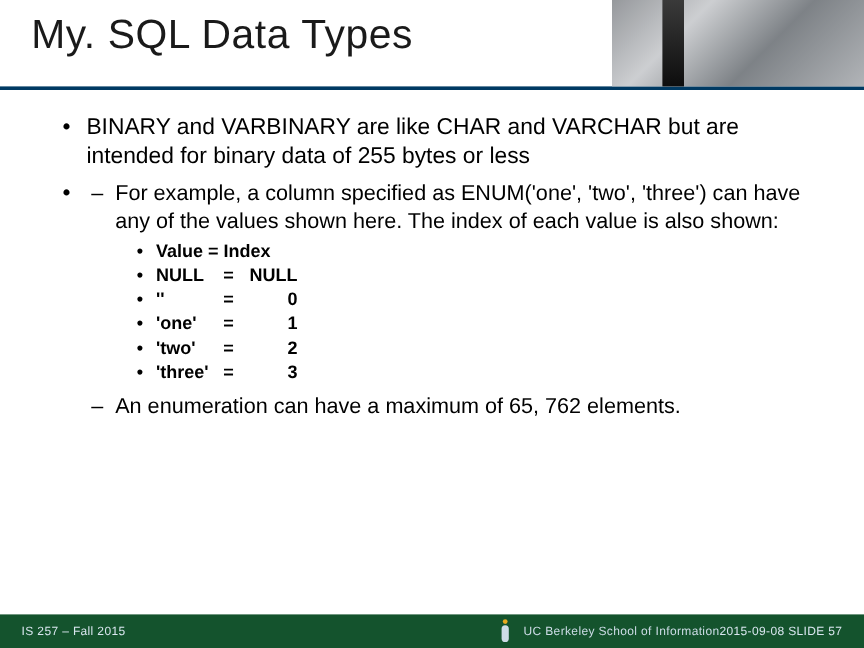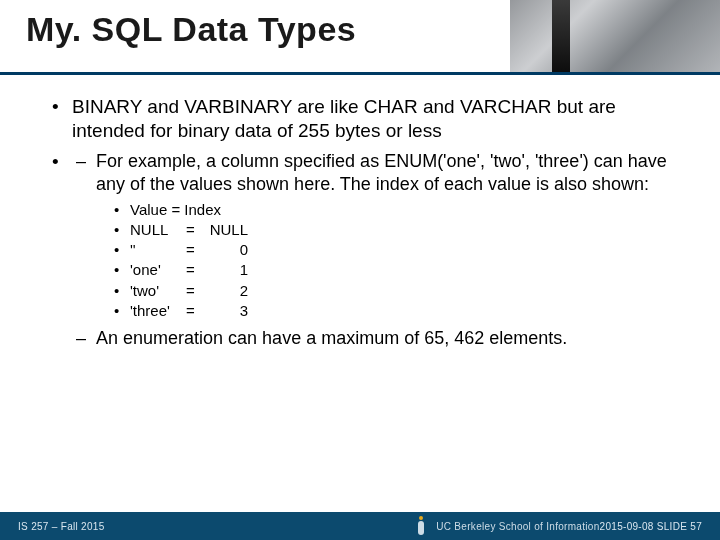--- a/index.html
+++ b/index.html
@@ -1,35 +1,35 @@
 <!DOCTYPE html>
 <html><head>
 <meta charset="utf-8">
 <style>
   html,body{margin:0;padding:0;width:720px;height:540px;font-family:Arial,Helvetica,sans-serif;background:#fff;color:#000;overflow:hidden}
   .slide{position:relative;width:720px;height:540px}
   .title-bar{position:relative;height:72px;border-bottom:3px solid #003a63}
   .title-bar .bg-photo{position:absolute;right:0;top:0;width:210px;height:72px;background:linear-gradient(135deg,#8a8d91 0%,#c7c9cc 30%,#6f7479 60%,#a9acb0 100%);opacity:.9}
   .title-bar .pillar{position:absolute;right:150px;top:0;width:18px;height:72px;background:linear-gradient(180deg,#3a3a3a,#0d0d0d)}
-  .title-bar h1{position:relative;margin:0;padding:10px 0 0 26px;font-size:34px;font-weight:700;color:#1a1a1a;letter-spacing:.5px}
+  .title-bar h1{position:relative;margin:0;padding:10px 0 0 26px;font-size:34px;font-weight:400;color:#1a1a1a;letter-spacing:.5px}
   .body{padding:20px 30px 0 46px;font-size:19px;line-height:1.28}
   ul.top{list-style:none;margin:0;padding:0}
   ul.top>li{position:relative;padding-left:26px;margin-bottom:6px}
   ul.top>li::before{content:"•";position:absolute;left:6px;top:0;font-size:19px}
   ul.sub1{list-style:none;margin:4px 0 0 0;padding:0}
   ul.sub1>li{position:relative;padding-left:24px;margin-bottom:2px;font-size:18px}
   ul.sub1>li::before{content:"–";position:absolute;left:4px;top:0}
-  ul.sub2{list-style:none;margin:4px 0 6px 0;padding:0 0 0 18px;font-size:15px;font-weight:normal;line-height:1.35}
+  ul.sub2{list-style:none;margin:4px 0 6px 0;padding:0 0 0 18px;font-size:15px;font-weight:bold;line-height:1.35}
   ul.sub2>li{position:relative;padding-left:16px}
   ul.sub2>li::before{content:"•";position:absolute;left:0;top:0;font-size:15px}
   .vi-row{display:flex}
   .vi-v{width:56px}
   .vi-eq{width:22px}
   .vi-i{width:40px;text-align:right}
-  .footer{position:absolute;left:0;right:0;bottom:0;height:28px;background:#0c4a6e;color:#d9e6ef;font-size:10px;letter-spacing:.3px;display:flex;align-items:center;padding:0 18px;box-sizing:border-box}
+  .footer{position:absolute;left:0;right:0;bottom:0;height:28px;background:#14532d;color:#d9e6ef;font-size:10px;letter-spacing:.3px;display:flex;align-items:center;padding:0 18px;box-sizing:border-box}
   .footer .left{flex:0 0 auto}
   .footer .mid{flex:1 1 auto;display:flex;justify-content:flex-end;align-items:center;gap:8px;color:#cddce6}
   .footer .right{flex:0 0 auto;text-align:left}
   .footer .ilogo{width:14px;height:20px;position:relative}
   .footer .ilogo::before{content:"";position:absolute;left:5px;top:0;width:4px;height:4px;border-radius:50%;background:#e7aa1e}
   .footer .ilogo::after{content:"";position:absolute;left:4px;top:5px;width:6px;height:14px;border-radius:3px;background:#cddce6}
 </style>
 </head>
 <body>
 
@@ -70,21 +70,21 @@
                 <span class="vi-eq">=</span>
                 <span class="vi-i">2</span>
               </li>
               <li class="vi-row">
                 <span class="vi-v">'three'</span>
                 <span class="vi-eq">=</span>
                 <span class="vi-i">3</span>
               </li>
             </ul>
           </li>
-          <li>An enumeration can have a maximum of 65, 462 elements.</li>
+          <li>An enumeration can have a maximum of 65, 762 elements.</li>
         </ul>
       </li>
     </ul>
   </div>
 
   <div class="footer">
     <div class="left">IS 257 – Fall 2015</div>
     <div class="mid">
       <span class="ilogo"></span>
       <span>UC Berkeley School of Information</span>

